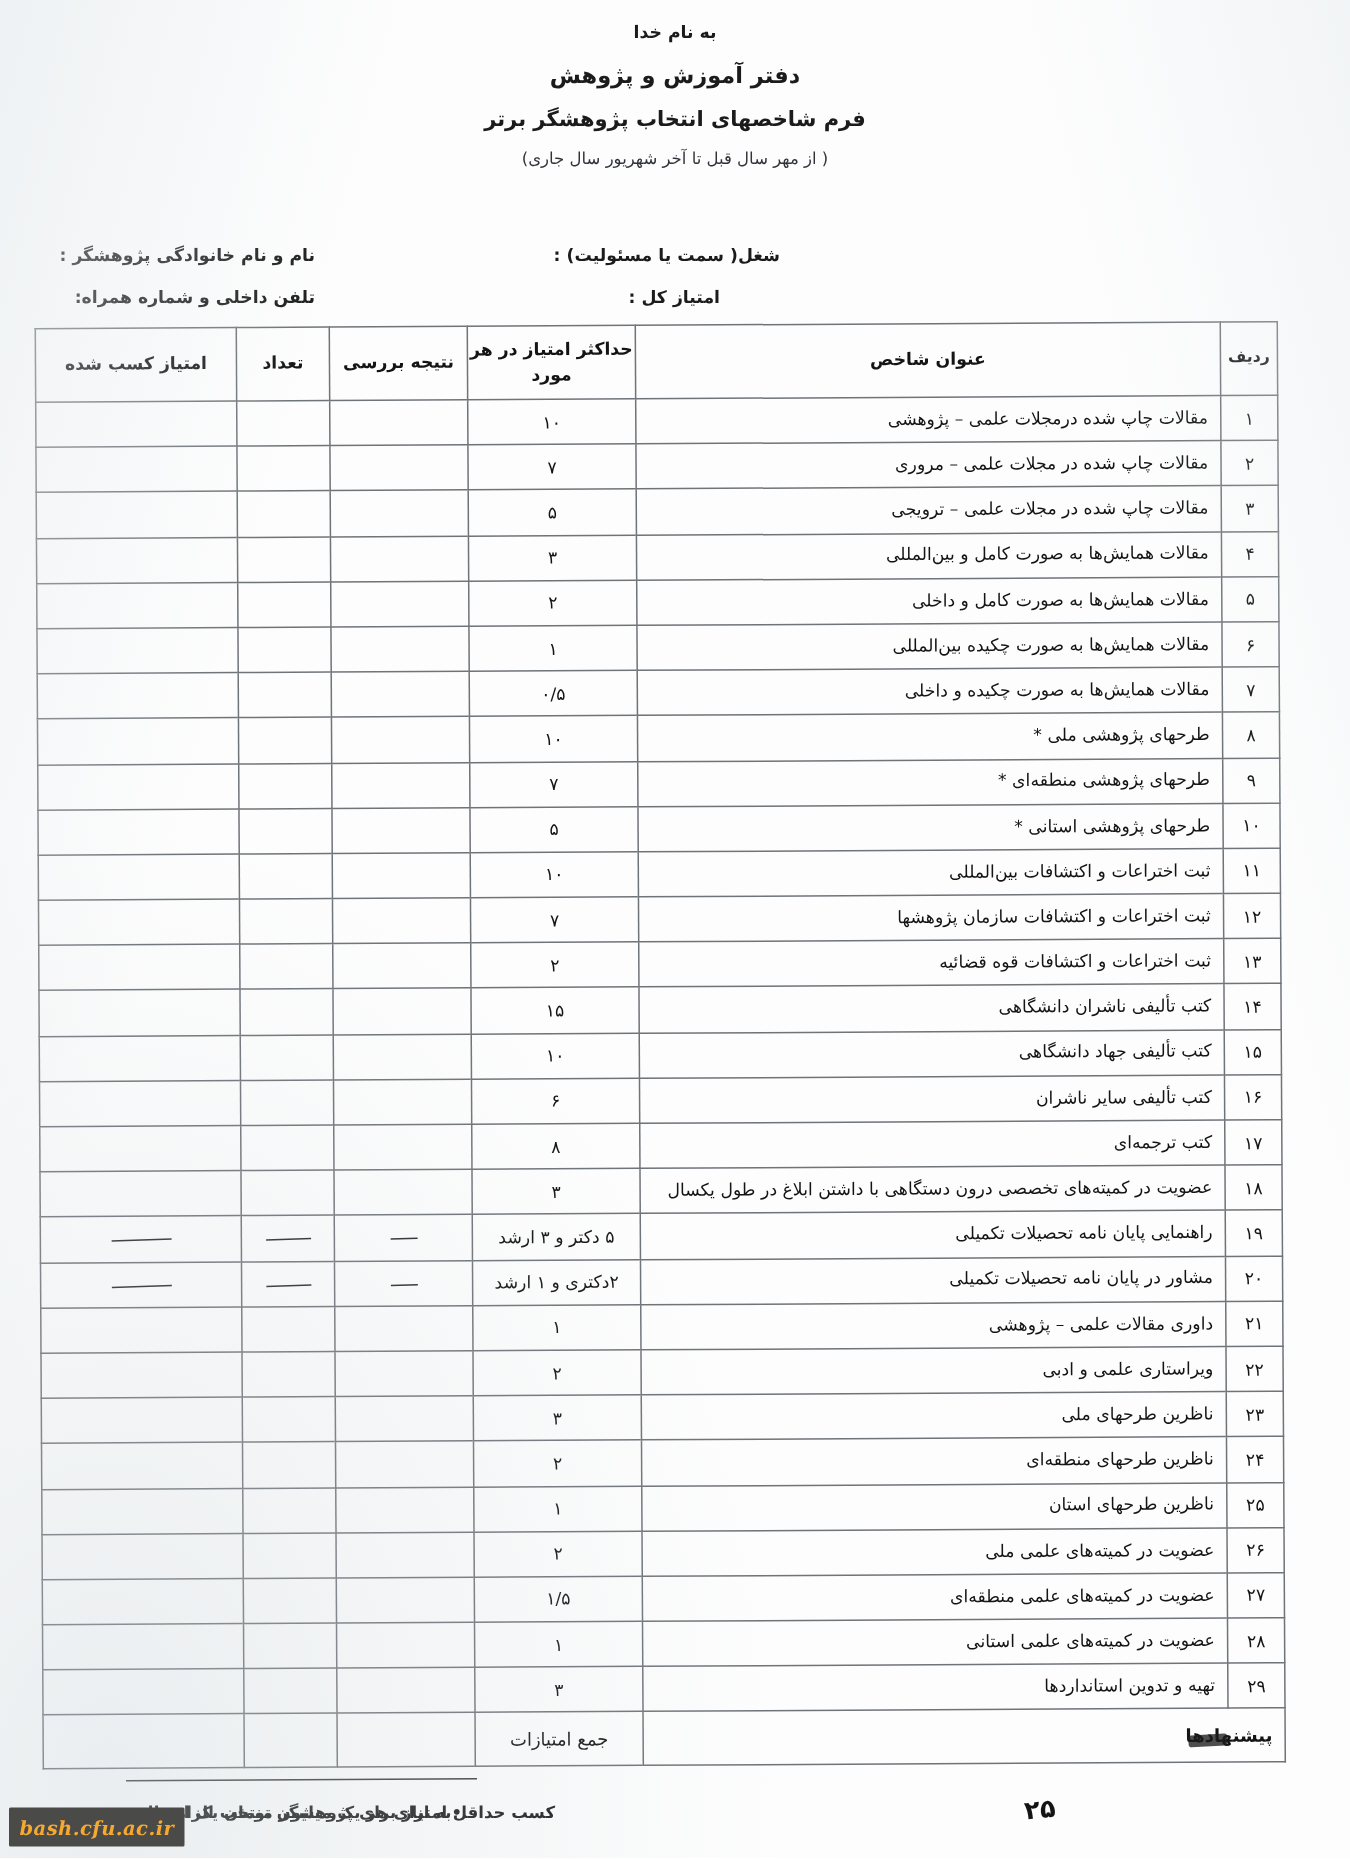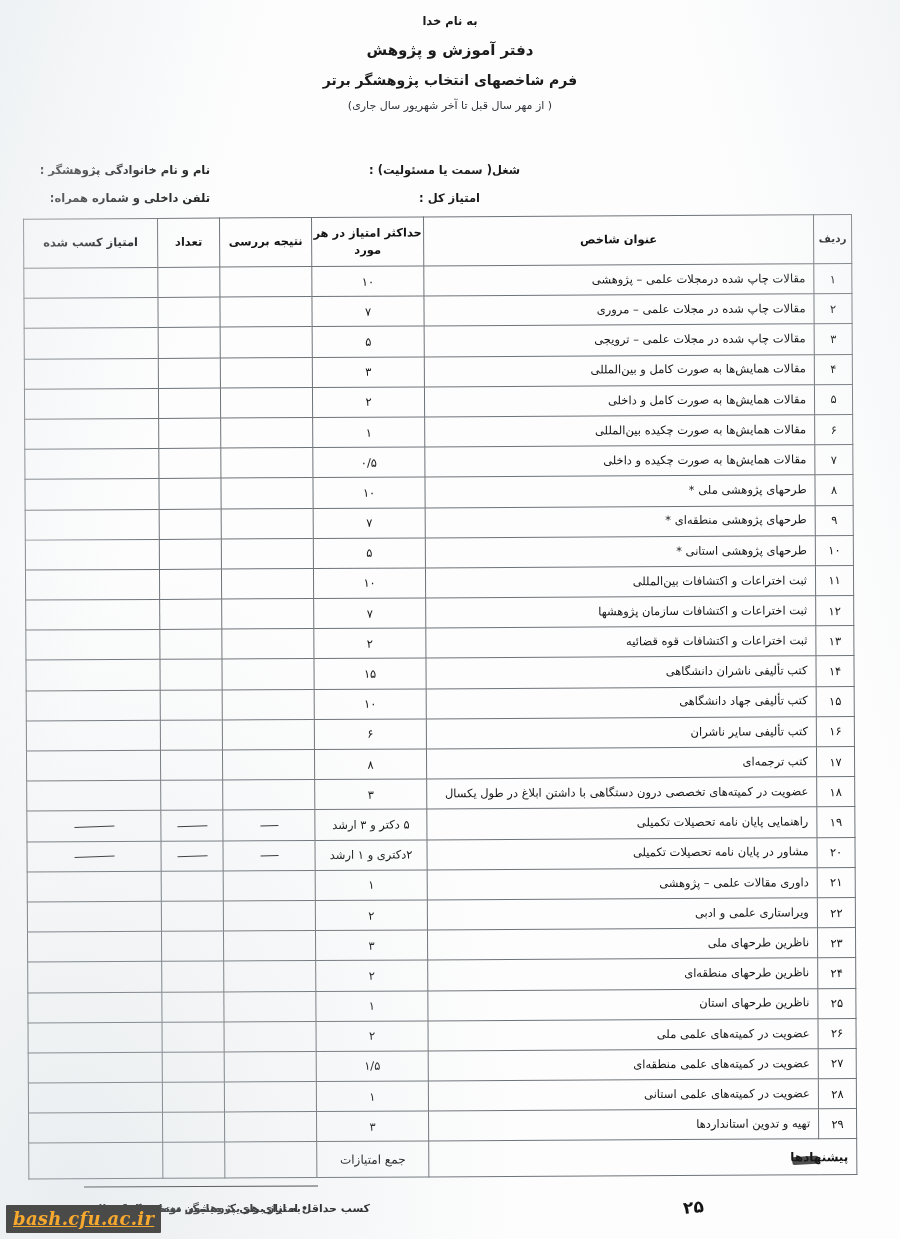--- a/index.html
+++ b/index.html
@@ -235,25 +235,24 @@
     background: #4a4a48;
     padding: 3px 7px 4px 7px;
     border-radius: 1px;
     z-index: 50;
     direction: ltr;
   }
   .watermark .wm-text {
     font-family: "DejaVu Serif", "Liberation Serif", serif;
     font-style: italic;
     font-weight: 700;
-    font-size: 18px;
+    font-size: 13px;
     color: #f7a82e;
     letter-spacing: .3px;
     white-space: nowrap;
-    text-decoration: underline;
   }
 </style>
 </head>
 <body>
 
 <div id="page">
 
   <div class="doc-head">
     <div class="bismillah">به نام خدا</div>
     <div class="office-title">دفتر آموزش و پژوهش</div>

